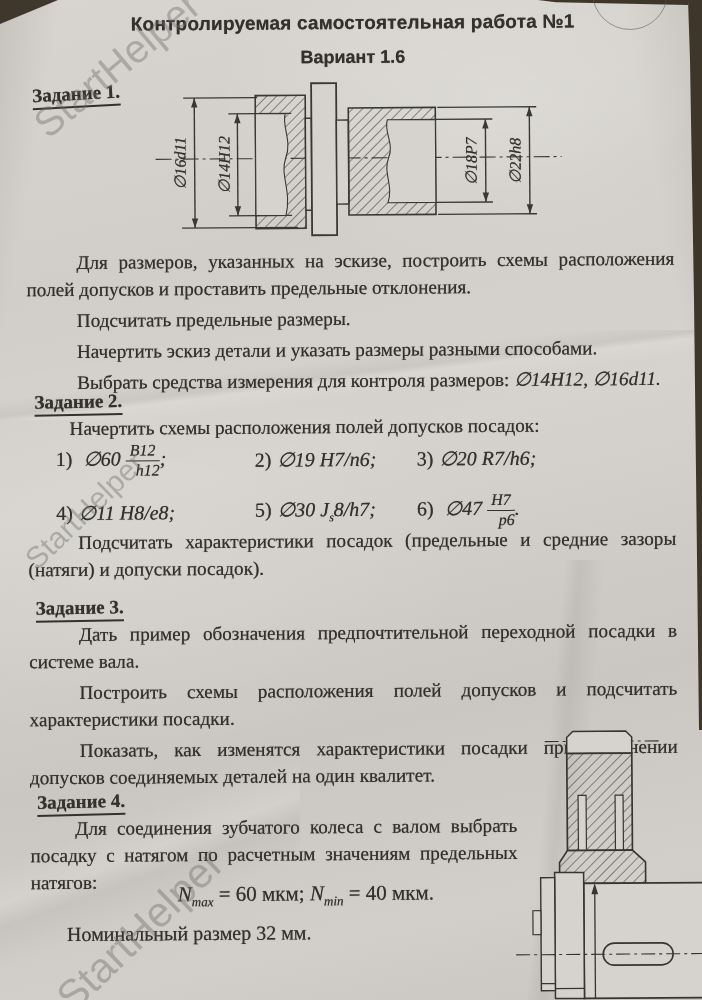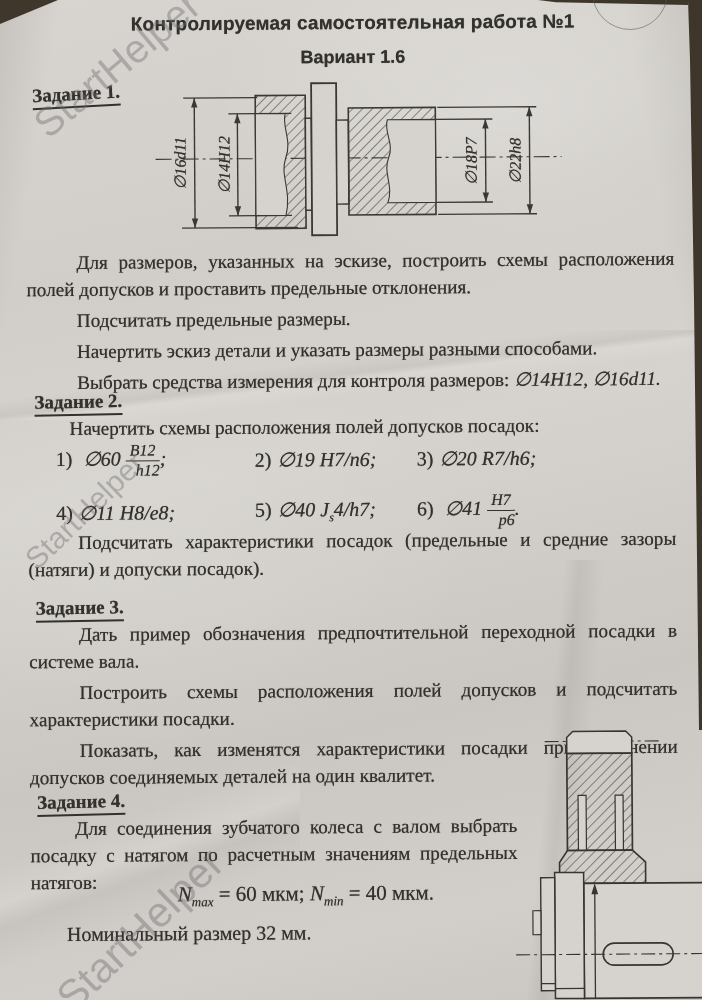--- a/index.html
+++ b/index.html
@@ -168,25 +168,25 @@
     <div>
       <span class="num">2)</span><span>∅19 H7/n6;</span>
     </div>
     <div>
       <span class="num">3)</span><span>∅20 R7/h6;</span>
     </div>
     <div>
       <span class="num">4)</span><span>∅11 H8/e8;</span>
     </div>
     <div>
-      <span class="num">5)</span><span>∅40 J</span><sub class="it">s</sub><span>4/h7;</span>
+      <span class="num">5)</span><span>∅30 J</span><sub class="it">s</sub><span>8/h7;</span>
     </div>
     <div>
       <span class="num">6)</span>
-      <span>∅41</span>
+      <span>∅47</span>
       <span class="frac"><span class="top">H7</span><span class="bot">p6</span></span><span>.</span>
     </div>
   </div>
 
   <div class="block t2outro">
     <p>Подсчитать характеристики посадок (предельные и средние зазоры (натяги) и допуски посадок).</p>
   </div>
 
   <div class="task-heading h3">Задание 3.</div>
   <div class="block t3">

